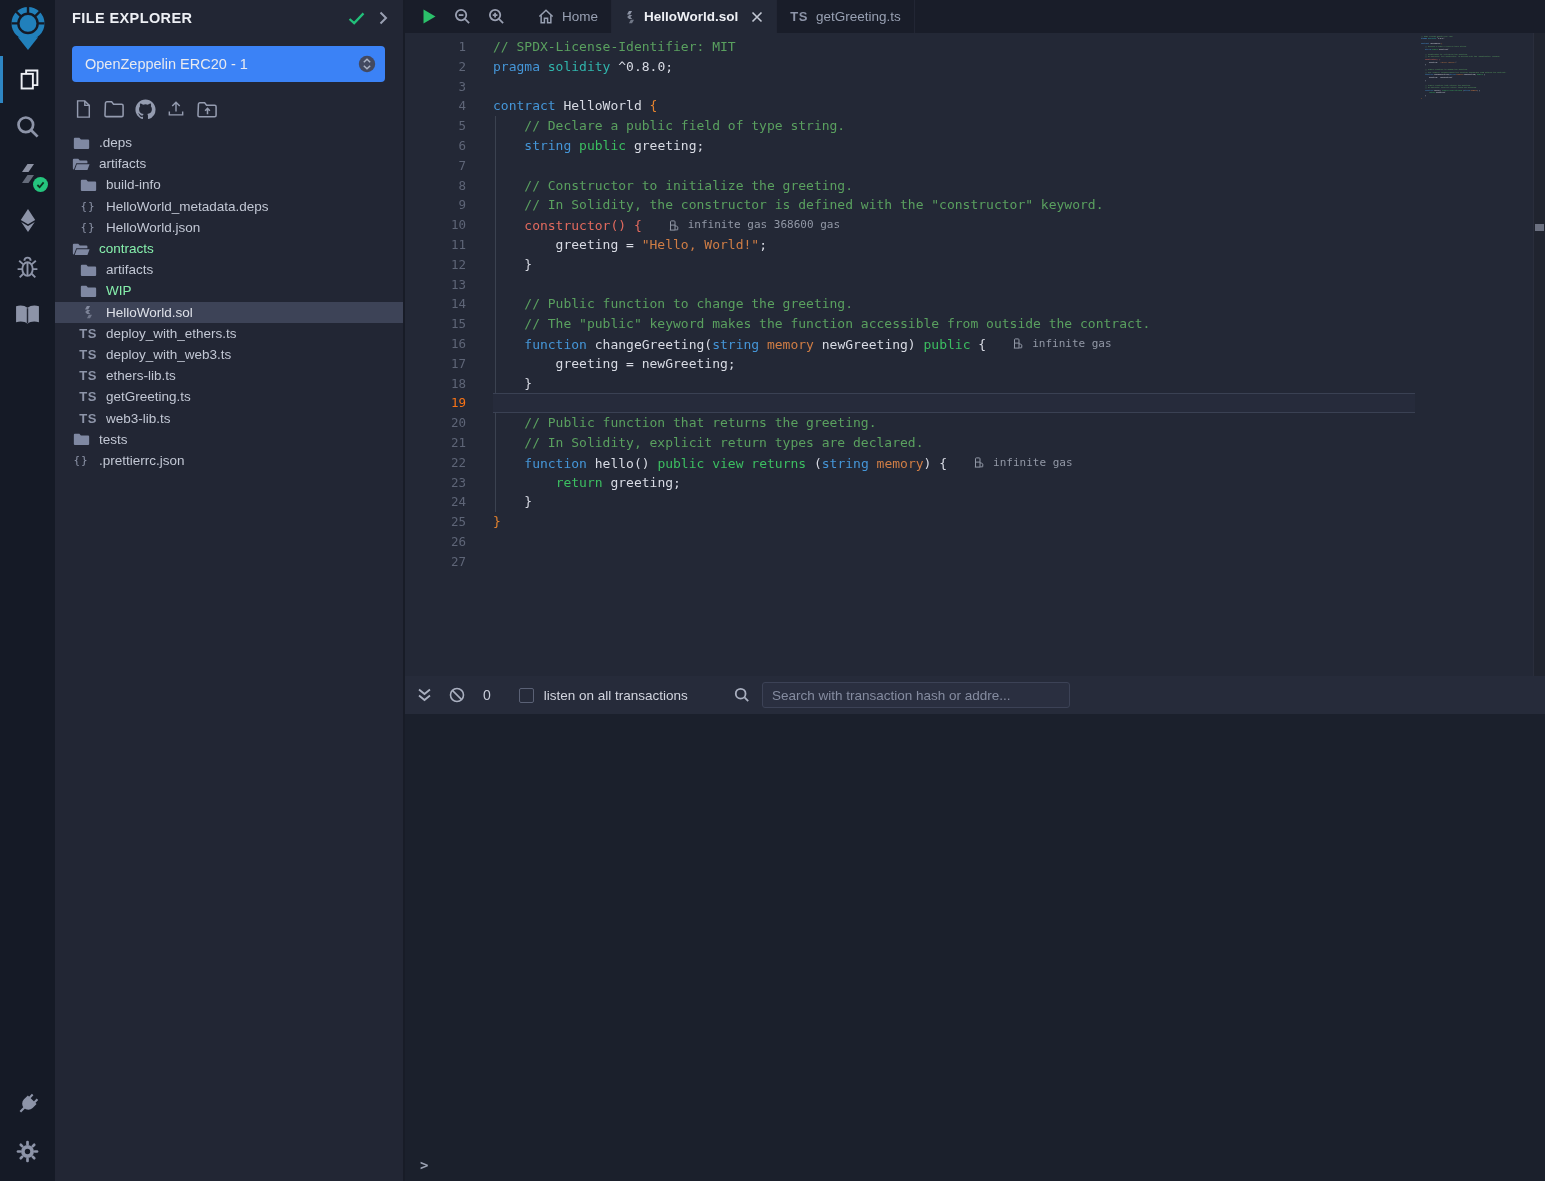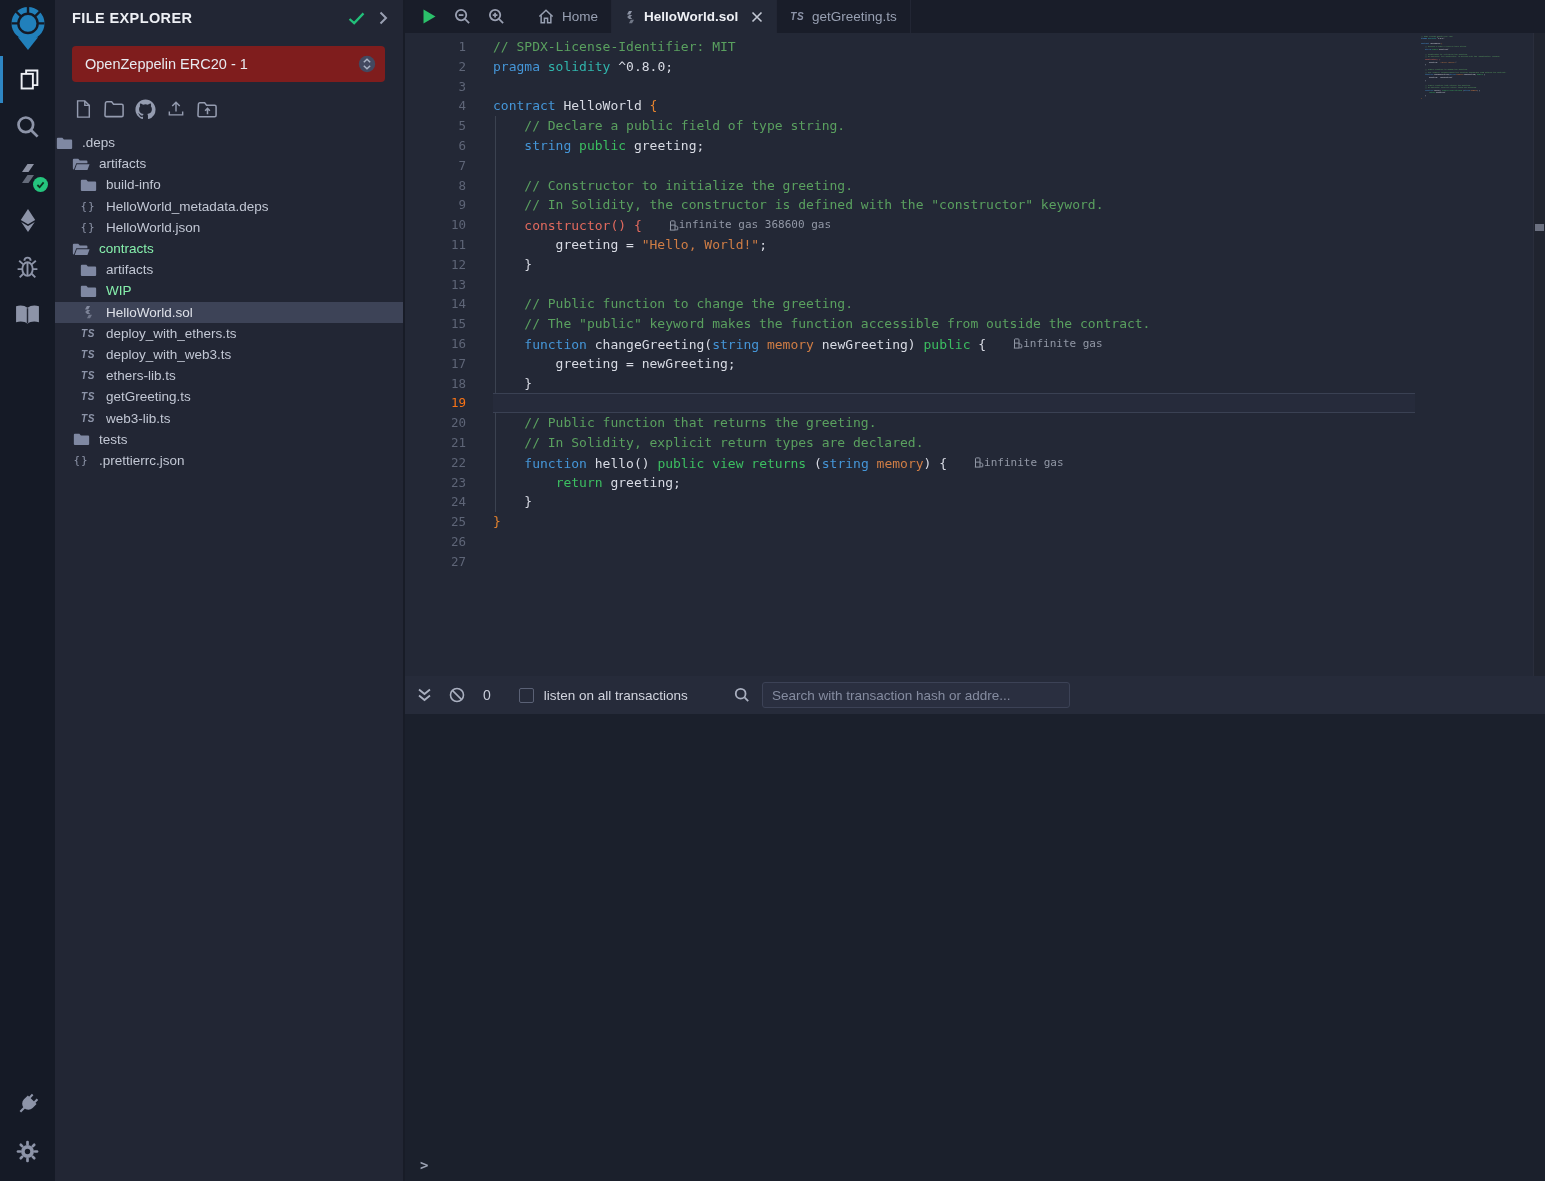--- a/index.html
+++ b/index.html
@@ -15,54 +15,54 @@
   .rail-item.logo{height:56px;}
   .rail-item.active{border-left:3px solid #2e86c3;}
   .badge{position:absolute;right:7px;bottom:5px;width:15px;height:15px;border-radius:50%;
          background:#25c57e;display:flex;align-items:center;justify-content:center;}
   
   .explorer{width:348px;flex:none;background:#222634;display:flex;flex-direction:column;}
   .exp-header{height:36px;display:flex;align-items:center;padding:0 15px 0 17px;gap:14px;}
   .exp-title{flex:1;color:#edeff4;font-size:14.5px;font-weight:700;letter-spacing:.4px;}
   .ws-row{display:flex;align-items:center;gap:14px;padding:9px 17px 3px;}
   .ws-label{color:#9aa0b2;font-size:12px;font-weight:600;letter-spacing:.7px;}
-  .ws-select{margin:10px 18px 5px 17px;height:36px;background:#7f1d1d;border-radius:4px;
+  .ws-select{margin:10px 18px 5px 17px;height:36px;background:#3b82f6;border-radius:4px;
              display:flex;align-items:center;padding:0 9px 0 13px;cursor:pointer;gap:13px;}
   .ws-name{flex:1;color:#e8eaf0;font-size:14.5px;}
   .exp-toolbar{display:flex;align-items:center;gap:9px;padding:11px 14px 7px 17px;}
   .tbicon{display:flex;align-items:center;justify-content:center;width:22px;height:22px;}
   .tree{margin-top:5px;}
   .tree-row{height:21.2px;display:flex;align-items:center;gap:9px;font-size:13.5px;
             color:#c2c7d4;cursor:pointer;}
   .tree-row.accent .tree-label{color:#86efac;}
   .tree-row.selected{background:#3d4357;}
   .tree-row.selected .tree-label{color:#dde0e8;}
   .tree-icon{width:18px;flex:none;display:flex;justify-content:center;align-items:center;}
-  .ts-badge{font-size:10px;font-weight:700;color:#8d94a8;letter-spacing:.5px;font-style:italic;}
+  .ts-badge{font-size:13px;font-weight:700;color:#8d94a8;letter-spacing:.5px;}
   .braces{font-size:11px;color:#8d94a8;font-family:"DejaVu Sans Mono",monospace;letter-spacing:1px;}
   
   .main{flex:1;display:flex;flex-direction:column;background:#191d29;border-left:2px solid #181c27;}
   .tabbar{height:33px;flex:none;display:flex;align-items:stretch;background:#191d29;}
   .tb-controls{display:flex;align-items:center;gap:17px;padding:0 20px 0 17px;}
   .tab{display:flex;align-items:center;gap:8px;padding:4px 13px;font-size:13.5px;color:#98a0b2;
        cursor:pointer;border-right:1px solid #222634;}
   .tab:first-of-type{border-left:1px solid #222634;}
   .tab.active{background:#232836;color:#eef0f5;}
   .editor{height:643px;flex:none;display:flex;position:relative;background:#232836;}
   .gutter{width:88px;flex:none;padding-top:4px;}
   .gutter .num{height:19.8px;line-height:19.8px;text-align:right;padding-right:27px;
                font-family:"DejaVu Sans Mono",monospace;font-size:12.5px;color:#5e6577;cursor:pointer;}
   .gutter .num.current{color:#f97316;}
   .codewrap{flex:1;padding-top:4px;position:relative;overflow:hidden;}
   .code-row{height:19.8px;line-height:19.8px;white-space:pre;position:relative;
             font-family:"DejaVu Sans Mono",monospace;font-size:13px;color:#d8dbe4;}
   .code-row.current{background:#262b3b;box-shadow:inset 0 1px 0 #3a4153,inset 0 -1px 0 #3a4153;}
   .tk-c{color:#5aa05f;}.tk-k{color:#4596d8;}.tk-t{color:#30b5ac;}.tk-g{color:#3cbf61;}
   .tk-o{color:#cf7d45;}.tk-o2{color:#e5832e;}.tk-s{color:#e26a5e;}.tk-str{color:#cf7d45;}
-  .gas{margin-left:27px;color:#9298a6;font-size:11px;display:inline-flex;align-items:center;gap:0;}
+  .gas{margin-left:27px;color:#9298a6;font-size:11px;display:inline-flex;align-items:center;gap:9px;}
   .guide{position:absolute;left:2px;top:83.2px;width:1px;height:396px;background:#3b4250;}
   .caret{position:absolute;left:2px;top:361px;width:1.5px;height:18px;background:#dfe3ea;}
   .minimapcol{width:118px;flex:none;position:relative;}
   .minimap{position:absolute;top:2px;left:6px;width:106px;height:78px;overflow:hidden;cursor:pointer;}
   .mini{transform:scale(0.13);transform-origin:0 0;width:780px;}
   .vscroll{width:12px;flex:none;background:#20242f;border-left:1px solid #2a2e3c;position:relative;}
   .vhandle{position:absolute;top:191px;left:1px;width:9px;height:7px;background:#6b7080;cursor:grab;}
   
   .termbar{height:38px;flex:none;background:#262b3a;display:flex;align-items:center;
            padding:0 12px;color:#aab0c0;}
@@ -232,21 +232,21 @@
           </svg>
         </span>
         <span class="tbicon">
           <svg width="21" height="19" viewBox="0 0 22 19" fill="none" stroke="#959cb0" stroke-width="1.6">
             <path d="M1.5 4 a1.5 1.5 0 0 1 1.5 -1.5 h5 l2 2.5 h8.5 a1.5 1.5 0 0 1 1.5 1.5 v9 a1.5 1.5 0 0 1 -1.5 1.5 h-16 a1.5 1.5 0 0 1 -1.5 -1.5 Z"></path>
             <path d="M11 14.5 V8.5 M8.5 10.8 L11 8.2 L13.5 10.8"></path>
           </svg>
         </span>
       </div>
     <div class="tree">
-        <div class="tree-row" style=" text-align: right;">
+        <div class="tree-row" style="padding-left: 17px; text-align: right;">
           <span class="tree-icon">
             <svg width="17" height="14" viewBox="0 0 20 16" fill="#7f88a2">
               <path d="M1 3 a1.2 1.2 0 0 1 1.2 -1.2 h5.3 l1.8 2.2 h8.5 A1.2 1.2 0 0 1 19 5.2 v8.6 a1.2 1.2 0 0 1 -1.2 1.2 H2.2 A1.2 1.2 0 0 1 1 13.8 Z"></path>
             </svg>
           </span>
           <span class="tree-label">.deps</span>
         </div>
         <div class="tree-row" style="padding-left: 17px;">
           <span class="tree-icon">
             <svg width="18" height="14" viewBox="0 0 21 16" fill="#7f88a2">

